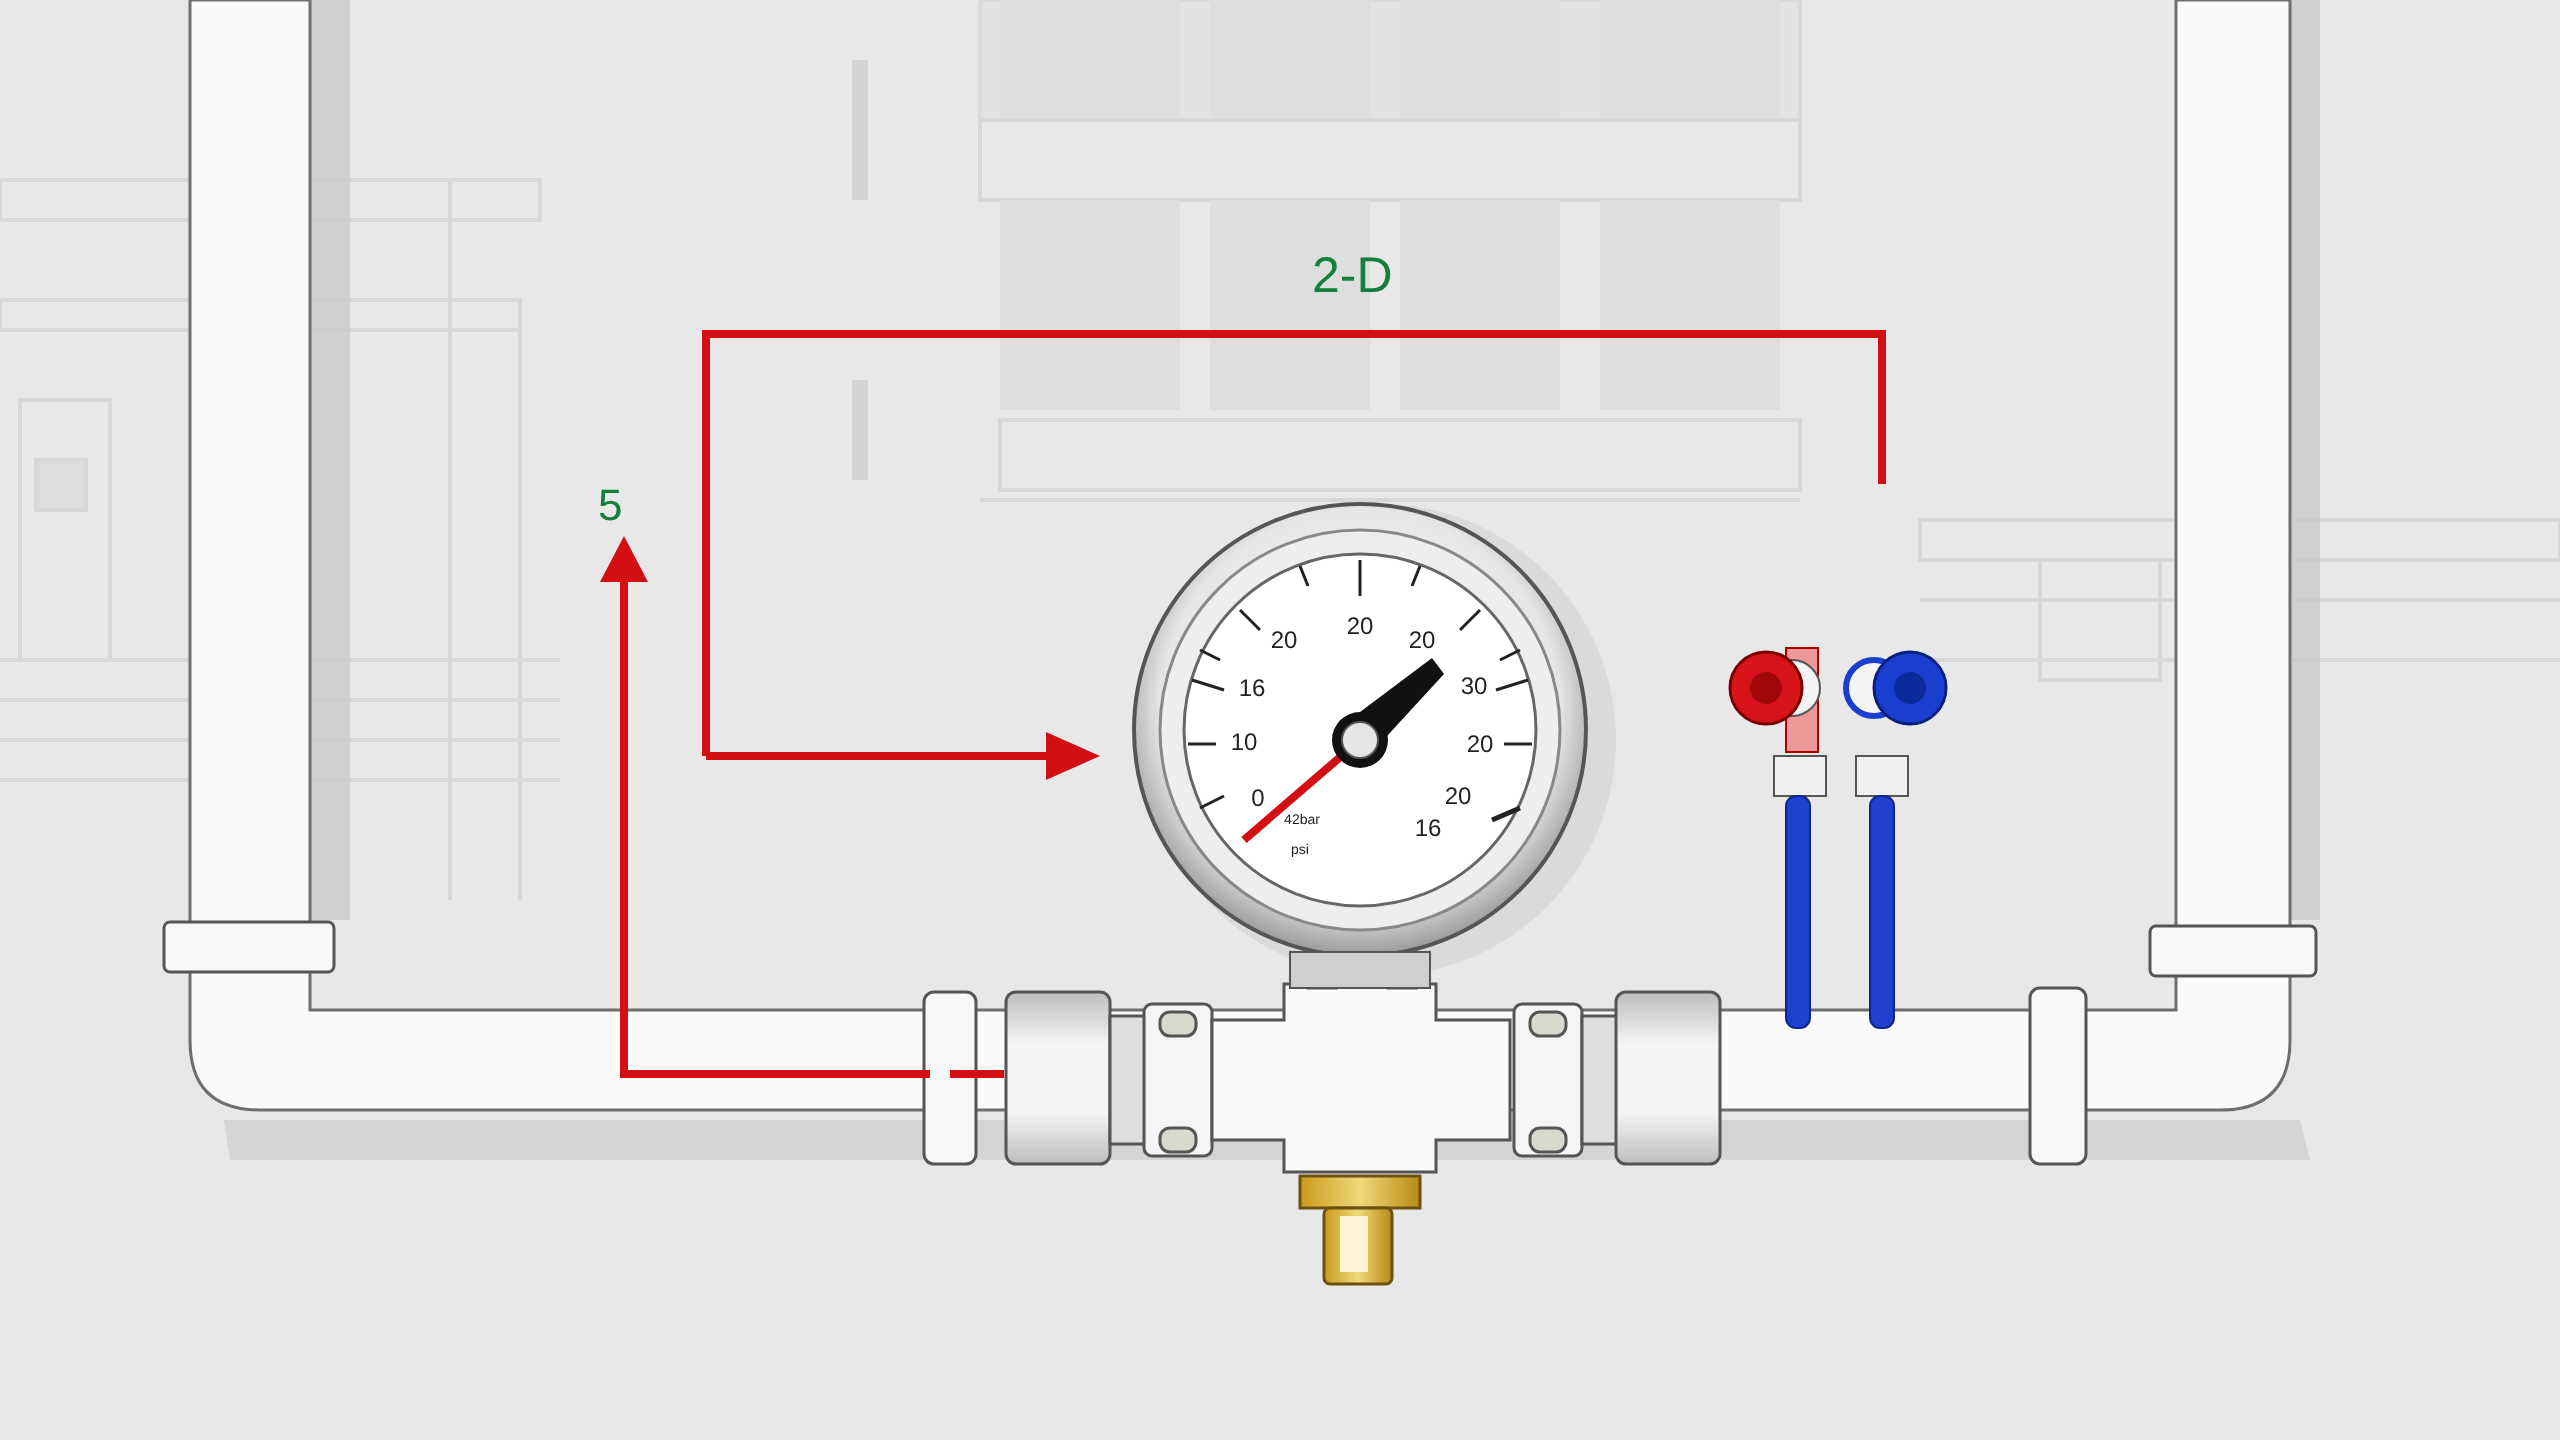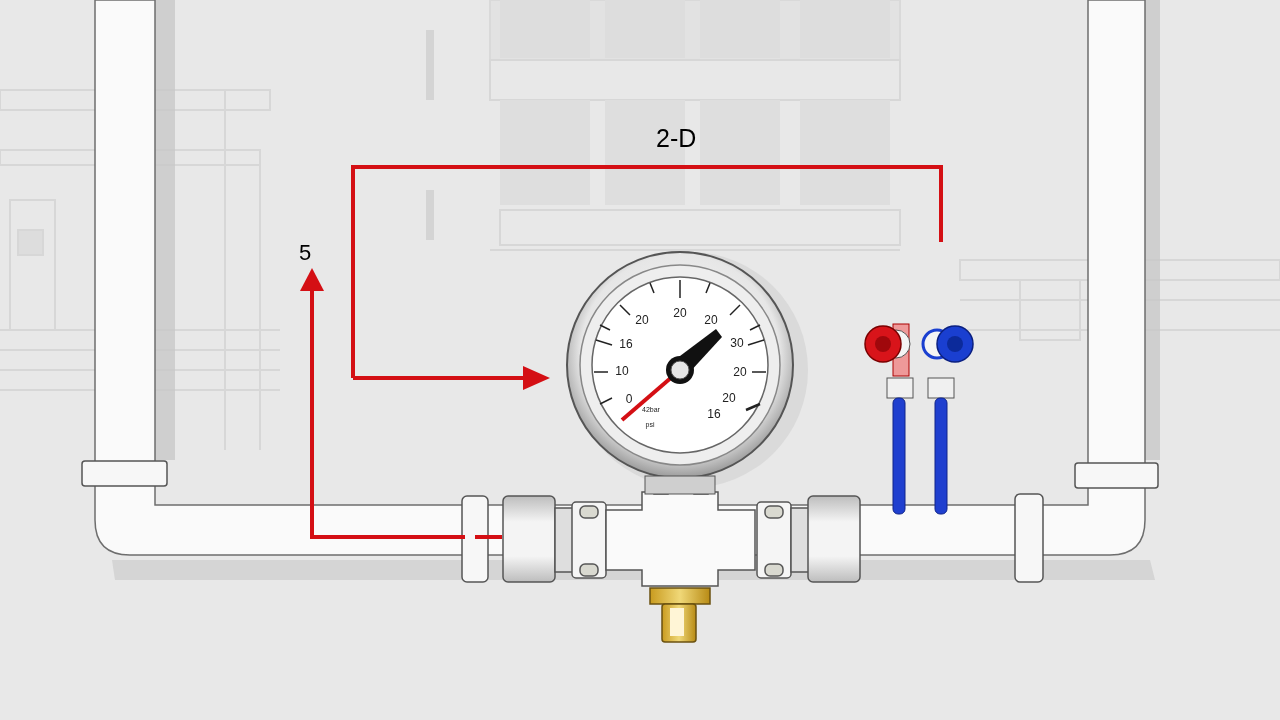--- a/index.html
+++ b/index.html
@@ -1,19 +1,19 @@
 <!DOCTYPE html>
 <html><head>
 <meta charset="utf-8">
 <style>
   html, body { margin:0; padding:0; }
   body { width:1280px; height:720px; overflow:hidden; background:#e8e8e8; font-family:"Liberation Sans", sans-serif; }
   #stage { position:relative; width:1280px; height:720px; }
   svg { position:absolute; left:0; top:0; }
-  .lbl { position:absolute; color:#000000; font-family:"Liberation Sans", sans-serif; }
+  .lbl { position:absolute; color:#15803d; font-family:"Liberation Sans", sans-serif; }
   #lbl-2d { left:656px; top:124px; font-size:25px; }
   #lbl-5 { left:299px; top:240px; font-size:22px; }
   .gtxt { font-family:"Liberation Sans", sans-serif; fill:#222; }
 </style>
 </head>
 <body>
 
 <div id="stage">
 
 <svg width="1280" height="720" viewBox="0 0 1280 720">

